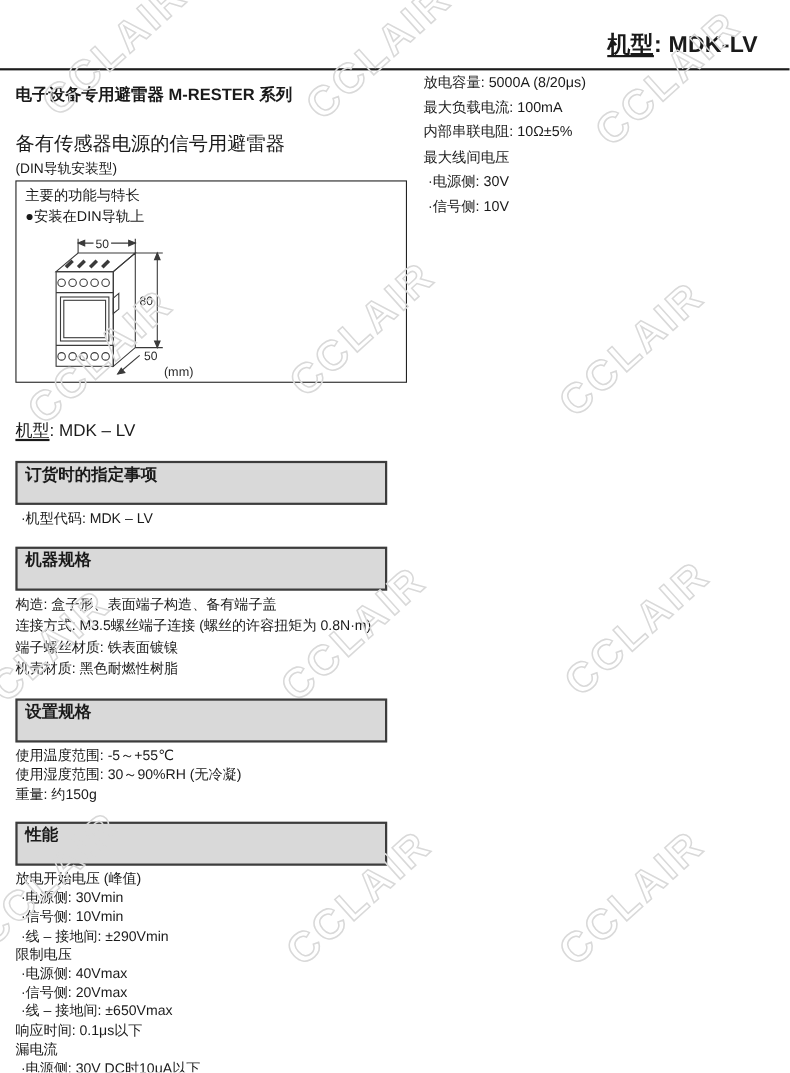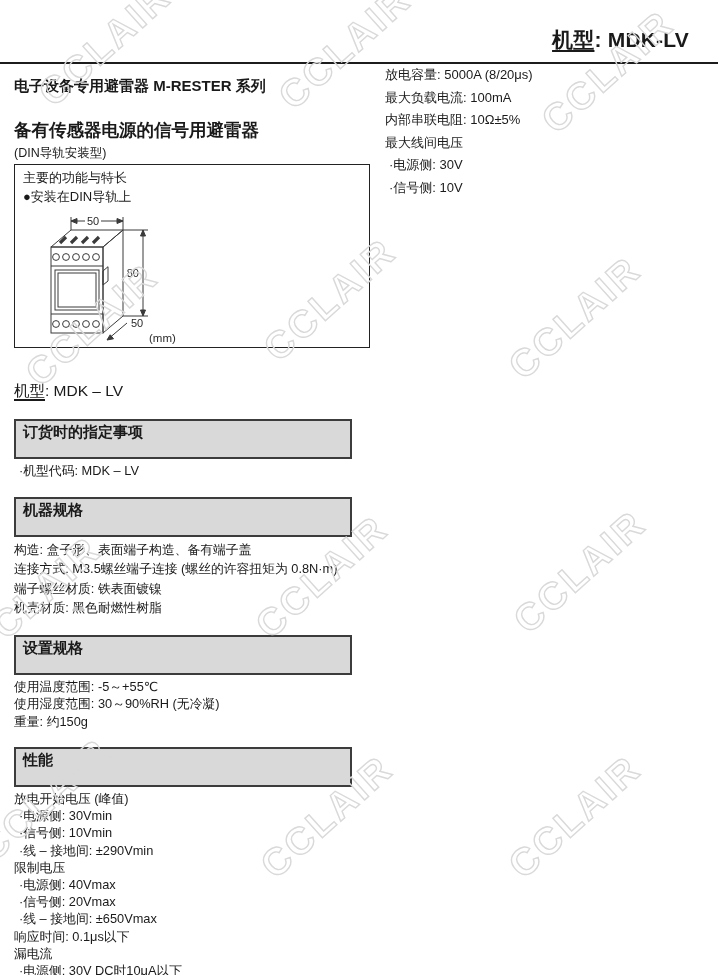--- a/index.html
+++ b/index.html
@@ -10,21 +10,21 @@
   
   .page-title { position:absolute; top:26px; right:29px; font-size:21px; font-weight:600; letter-spacing:.2px; }
   .page-title .u { text-decoration:underline; text-underline-offset:3px; text-decoration-thickness:1.5px; }
   .title-rule { position:absolute; top:62px; left:0; width:718px; height:2px; background:#1c1c1c; }
 
   
   .left-col  { position:absolute; left:14px;  top:62px; width:356px; }
   .right-col { position:absolute; left:385px; top:64px; width:325px; }
 
   .h1 { margin-top:15px; font-size:15px;   font-weight:bold; }
-  .h2 { margin-top:22px; font-size:17.5px; font-weight:bold; }
+  .h2 { margin-top:22px; font-size:17.5px; font-weight:normal; }
   .sub { margin-top:3px; font-size:12.5px; }
 
   .features-box { margin-top:2px; width:356px; border:1.5px solid #222; padding:3px 24px 2px 8px; }
   .features-title { font-size:13px; line-height:19px; }
   .feature-item  { font-size:13px; line-height:19px; }
   .device-drawing { display:block; margin:5px 0 0 6px; }
   .device-drawing text { font-family:"Liberation Sans","DejaVu Sans",sans-serif; fill:#2a2a2a; }
 
   .model-line { margin-top:33px; font-size:15.5px; font-weight:normal; }
   .model-line .u { text-decoration:underline; text-underline-offset:3px; text-decoration-thickness:1.5px; }

